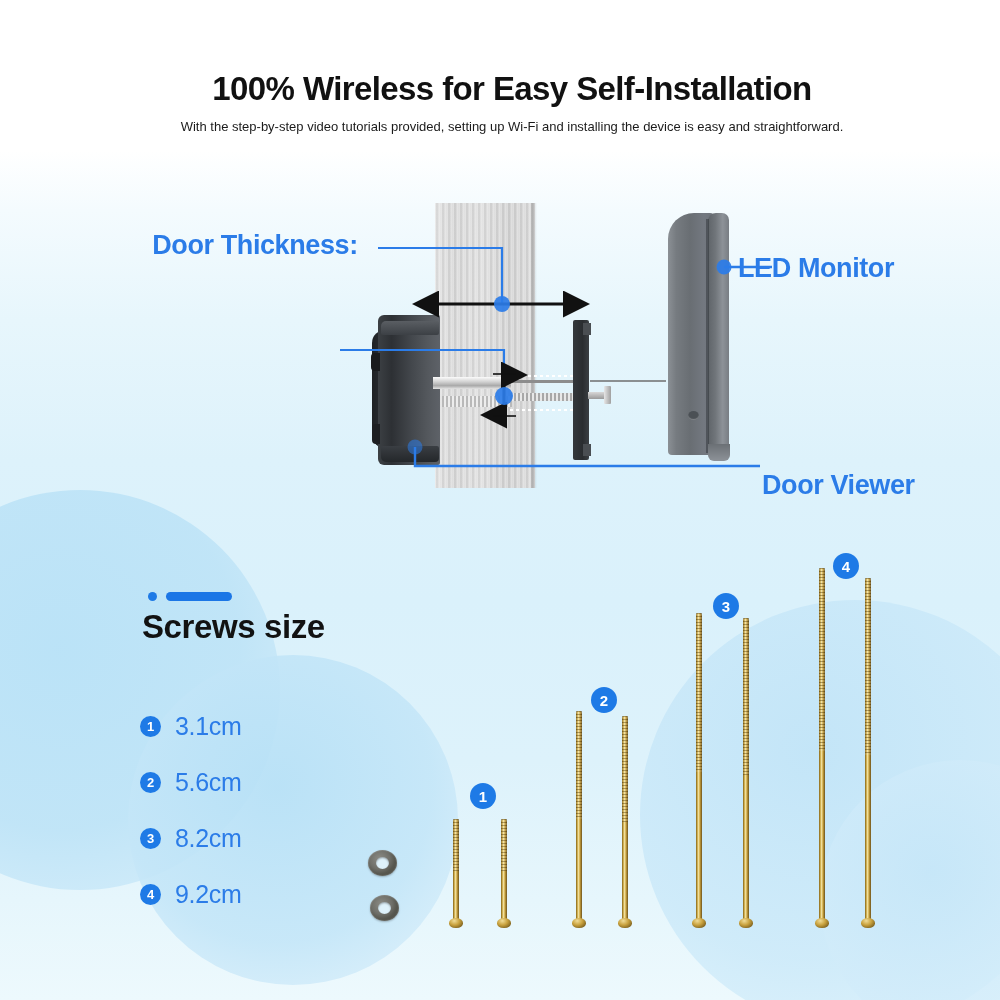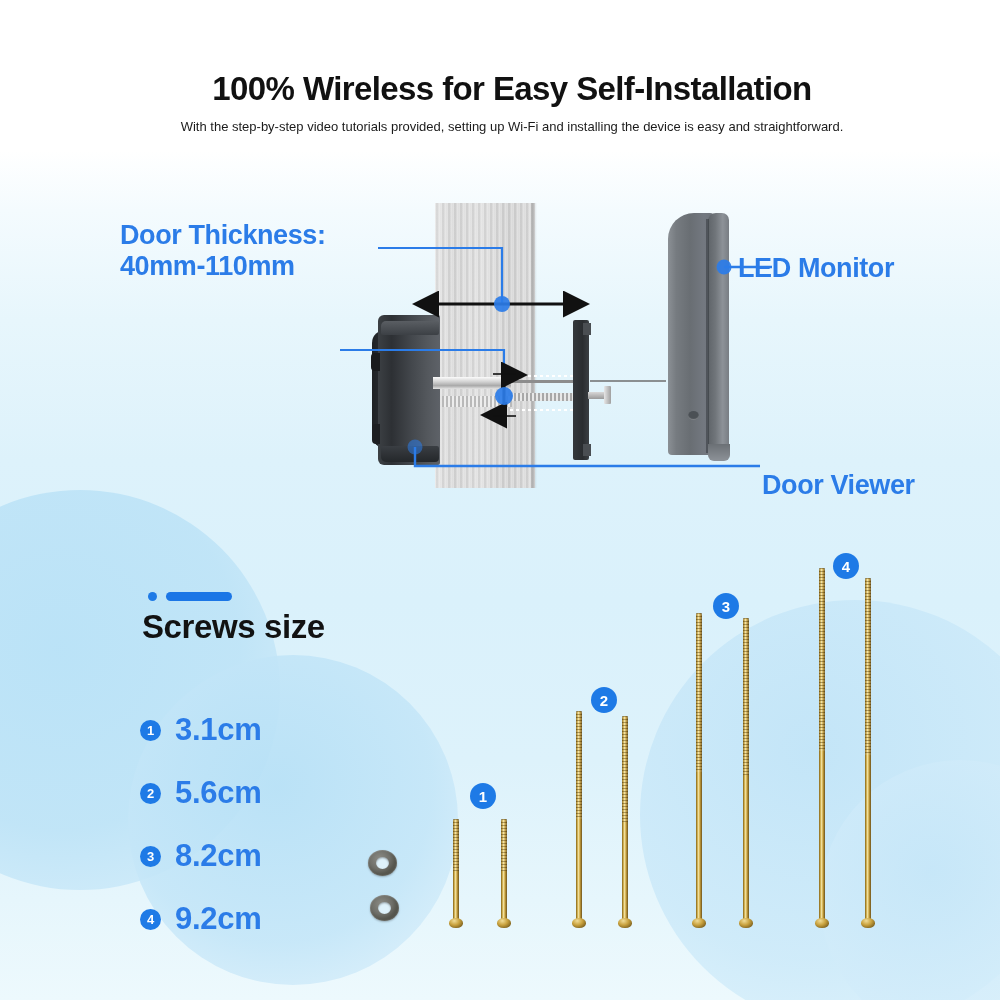--- a/index.html
+++ b/index.html
@@ -87,21 +87,21 @@
   
   .callout {
     position: absolute;
     color: #2b7ce8;
     font-weight: 700;
     font-size: 27px;
     line-height: 1.14;
     letter-spacing: -0.4px;
     white-space: nowrap;
   }
-  #lbl-door-thickness { left: 120px; top: 220px; text-align: left; width: 270px;}
+  #lbl-door-thickness { left: 120px; top: 230px; text-align: center; width: 270px;}
   #lbl-peephole       { left: 38px;  top: 334px; text-align: center; width: 310px;}
   #lbl-led            { left: 738px; top: 253px; }
   #lbl-door-viewer    { left: 762px; top: 450px; margin-top: 20px; }
 
   
   #overlay {
     position: absolute;
     left: 0; top: 0;
     width: 1000px; height: 1000px;
     pointer-events: none;
@@ -321,22 +321,22 @@
     background: #1e7ae6;
     color: #ffffff;
     font-size: 13px;
     font-weight: 700;
     display: flex;
     align-items: center;
     justify-content: center;
     flex: none;
   }
   .legend-text {
-    font-size: 31px;
-    font-weight: 700;
+    font-size: 25px;
+    font-weight: 400;
     color: #2b7ce8;
     letter-spacing: -0.3px;
   }
 
   
   .washer {
     position: absolute;
     width: 29px; height: 26px;
     border-radius: 50%;
     background: radial-gradient(ellipse at 40% 35%, #8c8c86 0%, #6f6f69 42%, #57574f 62%, #4a4a44 100%);
@@ -478,21 +478,20 @@
     <line x1="493" y1="416" x2="516" y2="416" stroke="#111" stroke-width="1.6"></line>
 
     <circle cx="502" cy="304" r="8" fill="#2b7ce8" opacity=".92"></circle>
     <circle cx="504" cy="396" r="9" fill="#2b7ce8" opacity=".92"></circle>
     <circle cx="415" cy="447" r="7.5" fill="#2b7ce8" opacity=".55"></circle>
     <circle cx="724" cy="267" r="7.5" fill="#2b7ce8" opacity=".92"></circle>
   </svg>
 
   <div class="callout" id="lbl-door-thickness">
     <div>Door Thickness:</div>
-    <div>40mm-110mm</div>
   </div>
 
 
   <div class="callout" id="lbl-led">LED Monitor</div>
   <div class="callout" id="lbl-door-viewer">Door Viewer</div>
 
   <div id="sec-mark">
     <div id="sec-dot"></div>
     <div id="sec-dash"></div>
   </div>

